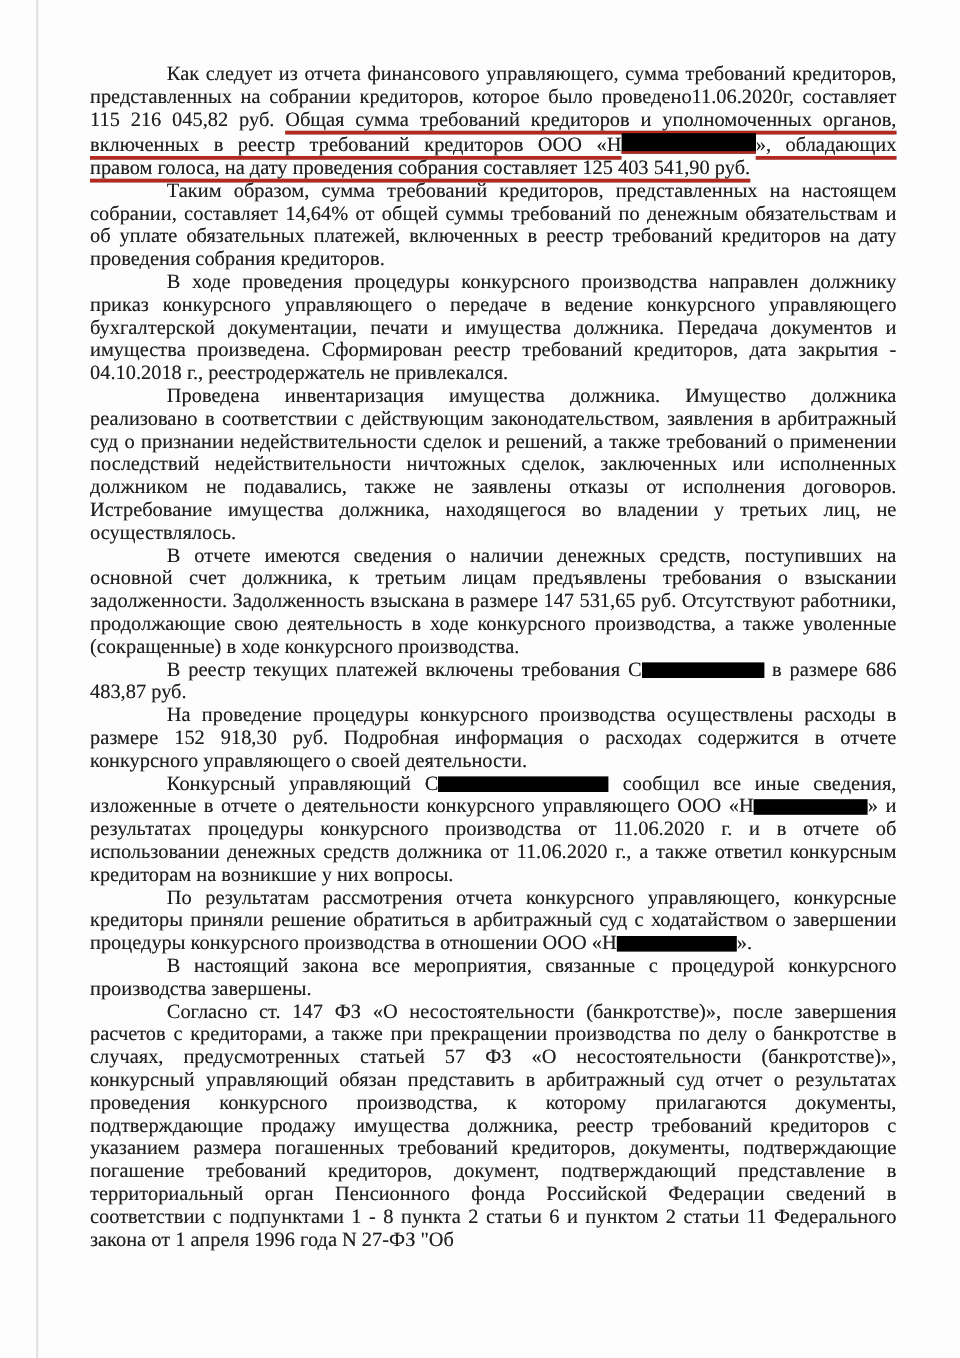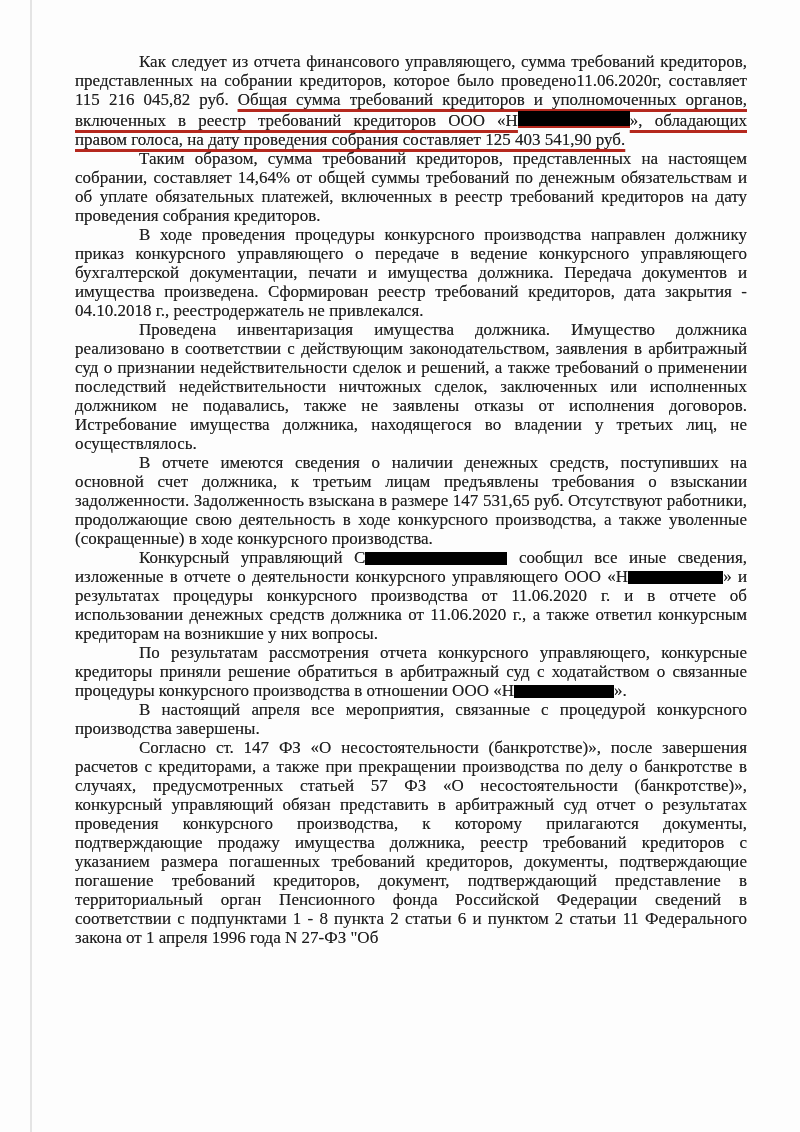--- a/index.html
+++ b/index.html
@@ -62,18 +62,20 @@
 <body>
 
 <div class="page">
   <div class="scan-edge"></div>
   <div class="doc">
       <p><span>Как следует из отчета финансового управляющего, сумма требований кредиторов, представленных на собрании кредиторов, которое было проведено11.06.2020г, составляет 115 216 045,82 руб. </span><span class="u-red">Общая сумма требований кредиторов и уполномоченных органов, включенных в реестр требований кредиторов ООО «Н</span><span class="redact redact-u" style="width: 112px;"></span><span class="u-red">», обладающих правом голоса, на дату проведения собрания составляет 125 403 541,90 руб.</span></p>
       <p><span>Таким образом, сумма требований кредиторов, представленных на настоящем собрании, составляет 14,64% от общей суммы требований по денежным обязательствам и об уплате обязательных платежей, включенных в реестр требований кредиторов на дату проведения собрания кредиторов.</span></p>
       <p><span>В ходе проведения процедуры конкурсного производства направлен должнику приказ конкурсного управляющего о передаче в ведение конкурсного управляющего бухгалтерской документации, печати и имущества должника. Передача документов и имущества произведена. Сформирован реестр требований кредиторов, дата закрытия - 04.10.2018 г., реестродержатель не привлекался.</span></p>
       <p><span>Проведена инвентаризация имущества должника. Имущество должника реализовано в соответствии с действующим законодательством, заявления в арбитражный суд о признании недействительности сделок и решений, а также требований о применении последствий недействительности ничтожных сделок, заключенных или исполненных должником не подавались, также не заявлены отказы от исполнения договоров. Истребование имущества должника, находящегося во владении у третьих лиц, не осуществлялось.</span></p>
       <p><span>В отчете имеются сведения о наличии денежных средств, поступивших на основной счет должника, к третьим лицам предъявлены требования о взыскании задолженности. Задолженность взыскана в размере 147 531,65 руб. Отсутствуют работники, продолжающие свою деятельность в ходе конкурсного производства, а также уволенные (сокращенные) в ходе конкурсного производства.</span></p>
+      <p><span>В реестр текущих платежей включены требования С</span><span class="redact" style="width: 102px;"></span><span> в размере 686 483,87 руб.</span></p>
+      <p><span>На проведение процедуры конкурсного производства осуществлены расходы в размере 152 918,30 руб. Подробная информация о расходах содержится в отчете конкурсного управляющего о своей деятельности.</span></p>
       <p><span>Конкурсный управляющий С</span><span class="redact" style="width: 142px;"></span><span> сообщил все иные сведения, изложенные в отчете о деятельности конкурсного управляющего ООО «Н</span><span class="redact" style="width: 95px;"></span><span>» и результатах процедуры конкурсного производства от 11.06.2020 г. и в отчете об использовании денежных средств должника от 11.06.2020 г., а также ответил конкурсным кредиторам на возникшие у них вопросы.</span></p>
-      <p><span>По результатам рассмотрения отчета конкурсного управляющего, конкурсные кредиторы приняли решение обратиться в арбитражный суд с ходатайством о связанные процедуры конкурсного производства в отношении ООО «Н</span><span class="redact" style="width: 100px;"></span><span>».</span></p>
-      <p><span>В настоящий апреля все мероприятия, связанные с процедурой конкурсного производства завершены.</span></p>
+      <p><span>По результатам рассмотрения отчета конкурсного управляющего, конкурсные кредиторы приняли решение обратиться в арбитражный суд с ходатайством о завершении процедуры конкурсного производства в отношении ООО «Н</span><span class="redact" style="width: 100px;"></span><span>».</span></p>
+      <p><span>В настоящий закона все мероприятия, связанные с процедурой конкурсного производства завершены.</span></p>
       <p><span>Согласно ст. 147 ФЗ «О несостоятельности (банкротстве)», после завершения расчетов с кредиторами, а также при прекращении производства по делу о банкротстве в случаях, предусмотренных статьей 57 ФЗ «О несостоятельности (банкротстве)», конкурсный управляющий обязан представить в арбитражный суд отчет о результатах проведения конкурсного производства, к которому прилагаются документы, подтверждающие продажу имущества должника, реестр требований кредиторов с указанием размера погашенных требований кредиторов, документы, подтверждающие погашение требований кредиторов, документ, подтверждающий представление в территориальный орган Пенсионного фонда Российской Федерации сведений в соответствии с подпунктами 1 - 8 пункта 2 статьи 6 и пунктом 2 статьи 11 Федерального закона от 1 апреля 1996 года N 27-ФЗ "Об</span></p>
     </div>
 </div>
 
 </body></html>

